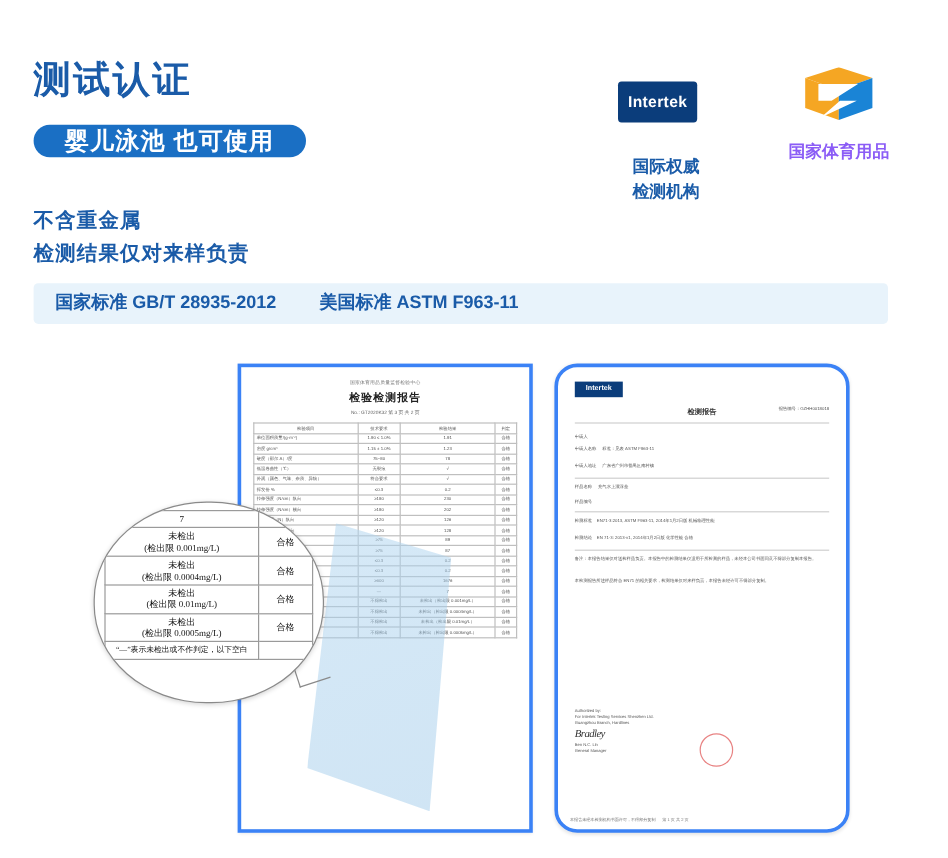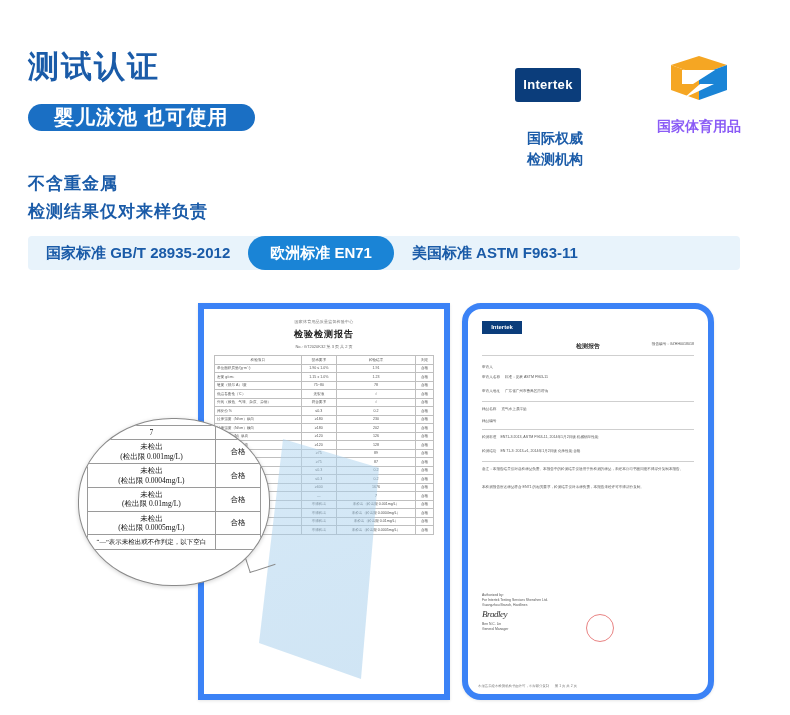--- a/index.html
+++ b/index.html
@@ -142,21 +142,21 @@
     line-height: 21px;
     color: #8b5cf6;
     font-weight: bold;
     white-space: nowrap;
   }
 
   
   .cert {
     position: absolute;
     background: #ffffff;
-    border: 6px solid #3b82f6;
+    border: 3px solid #3b82f6;
     box-shadow: 0 1px 3px rgba(0,0,0,0.10);
     overflow: hidden;
   }
   .cert-left {
     left: 198px;
     top: 303px;
     width: 240px;
     height: 385px;
   }
   .cert-right {
@@ -376,21 +376,20 @@
       <div>国际权威</div>
       <div>检测机构</div>
     </div>
     <div class="cap-right">
       <div>国家体育用品</div>
     </div>
   </div>
 
   <div class="std-bar">
     <div class="std-item">国家标准 GB/T 28935-2012</div>
-    <div class="std-item highlight">欧洲标准 EN71</div>
     <div class="std-item">美国标准 ASTM F963-11</div>
   </div>
 
   <div class="cert cert-left">
     <div class="cert-inner">
       <div class="wm"></div>
       <div class="ct-head">国家体育用品质量监督检验中心</div>
       <div class="ct-title">检验检测报告</div>
       <div class="ct-sub">No.: GT2020K32                    第 3 页 共 2 页</div>
       <table class="ct-table">

